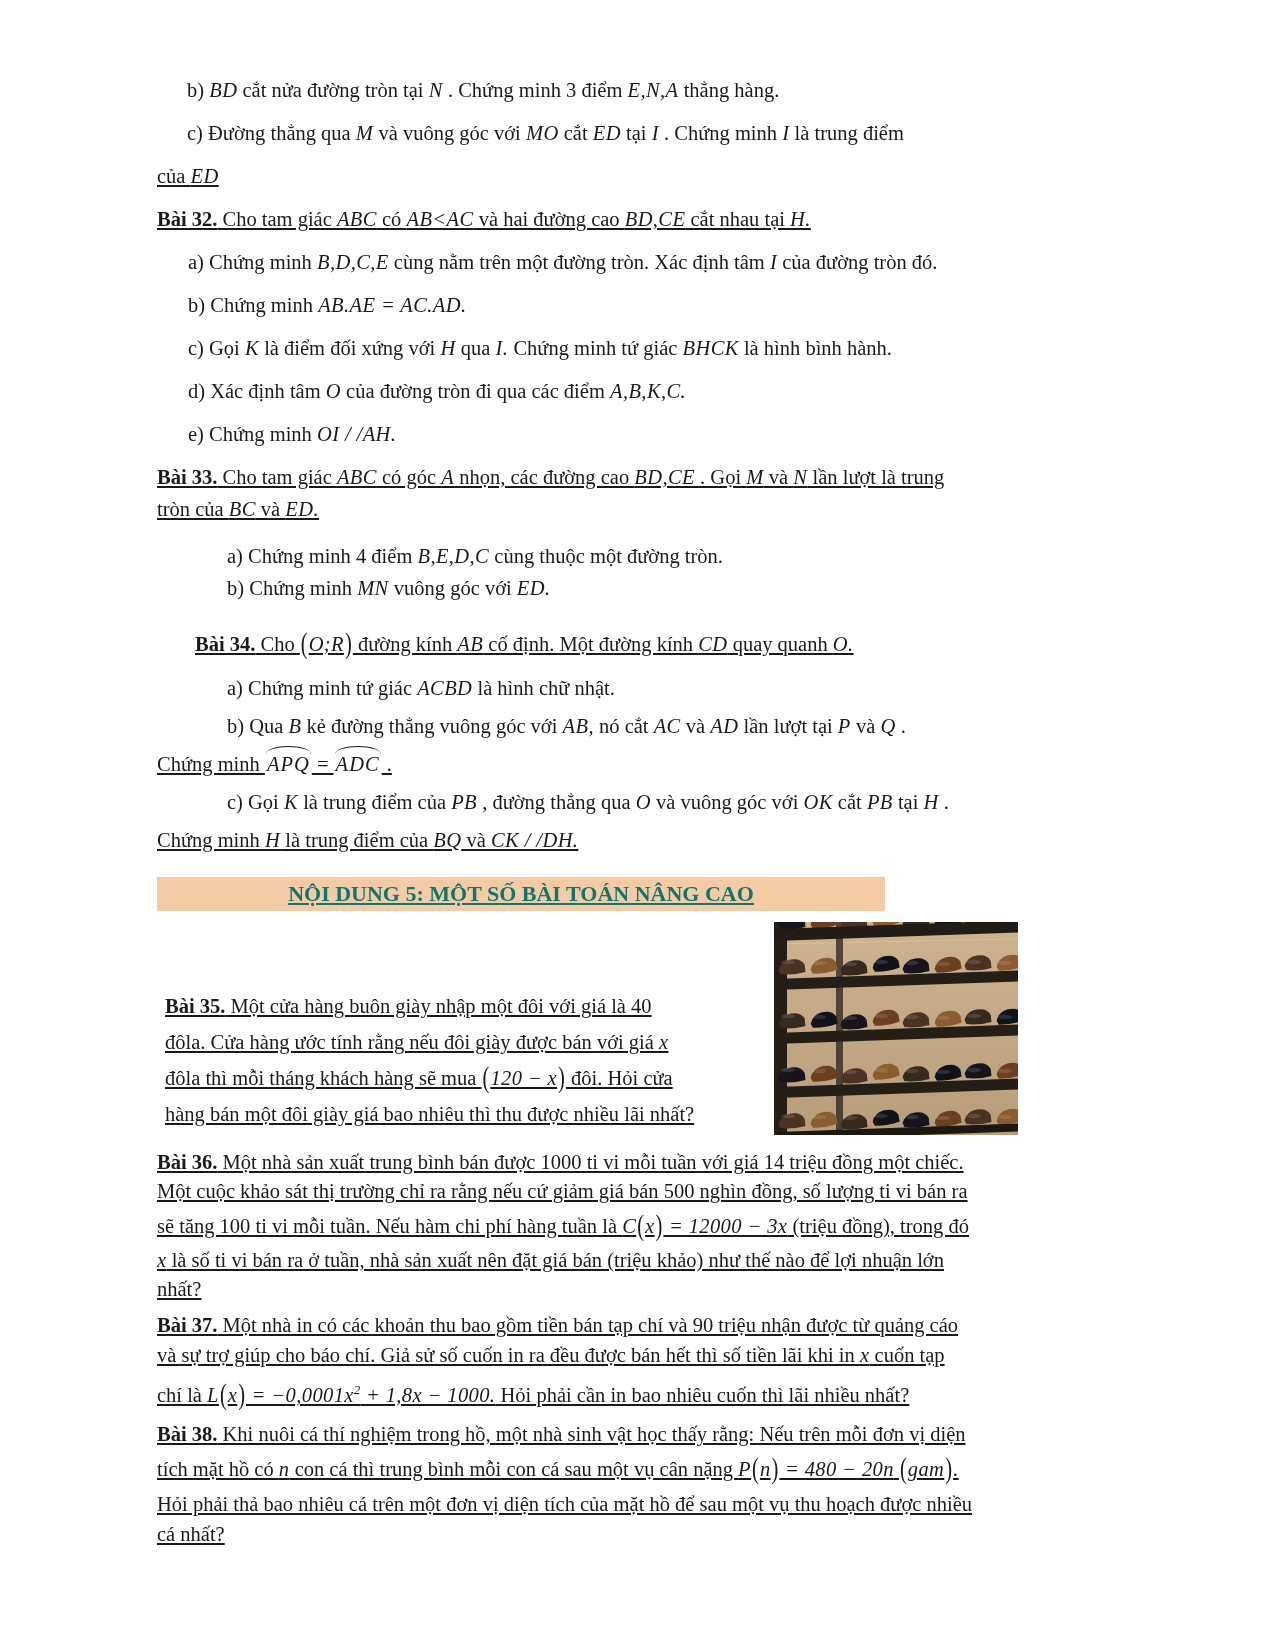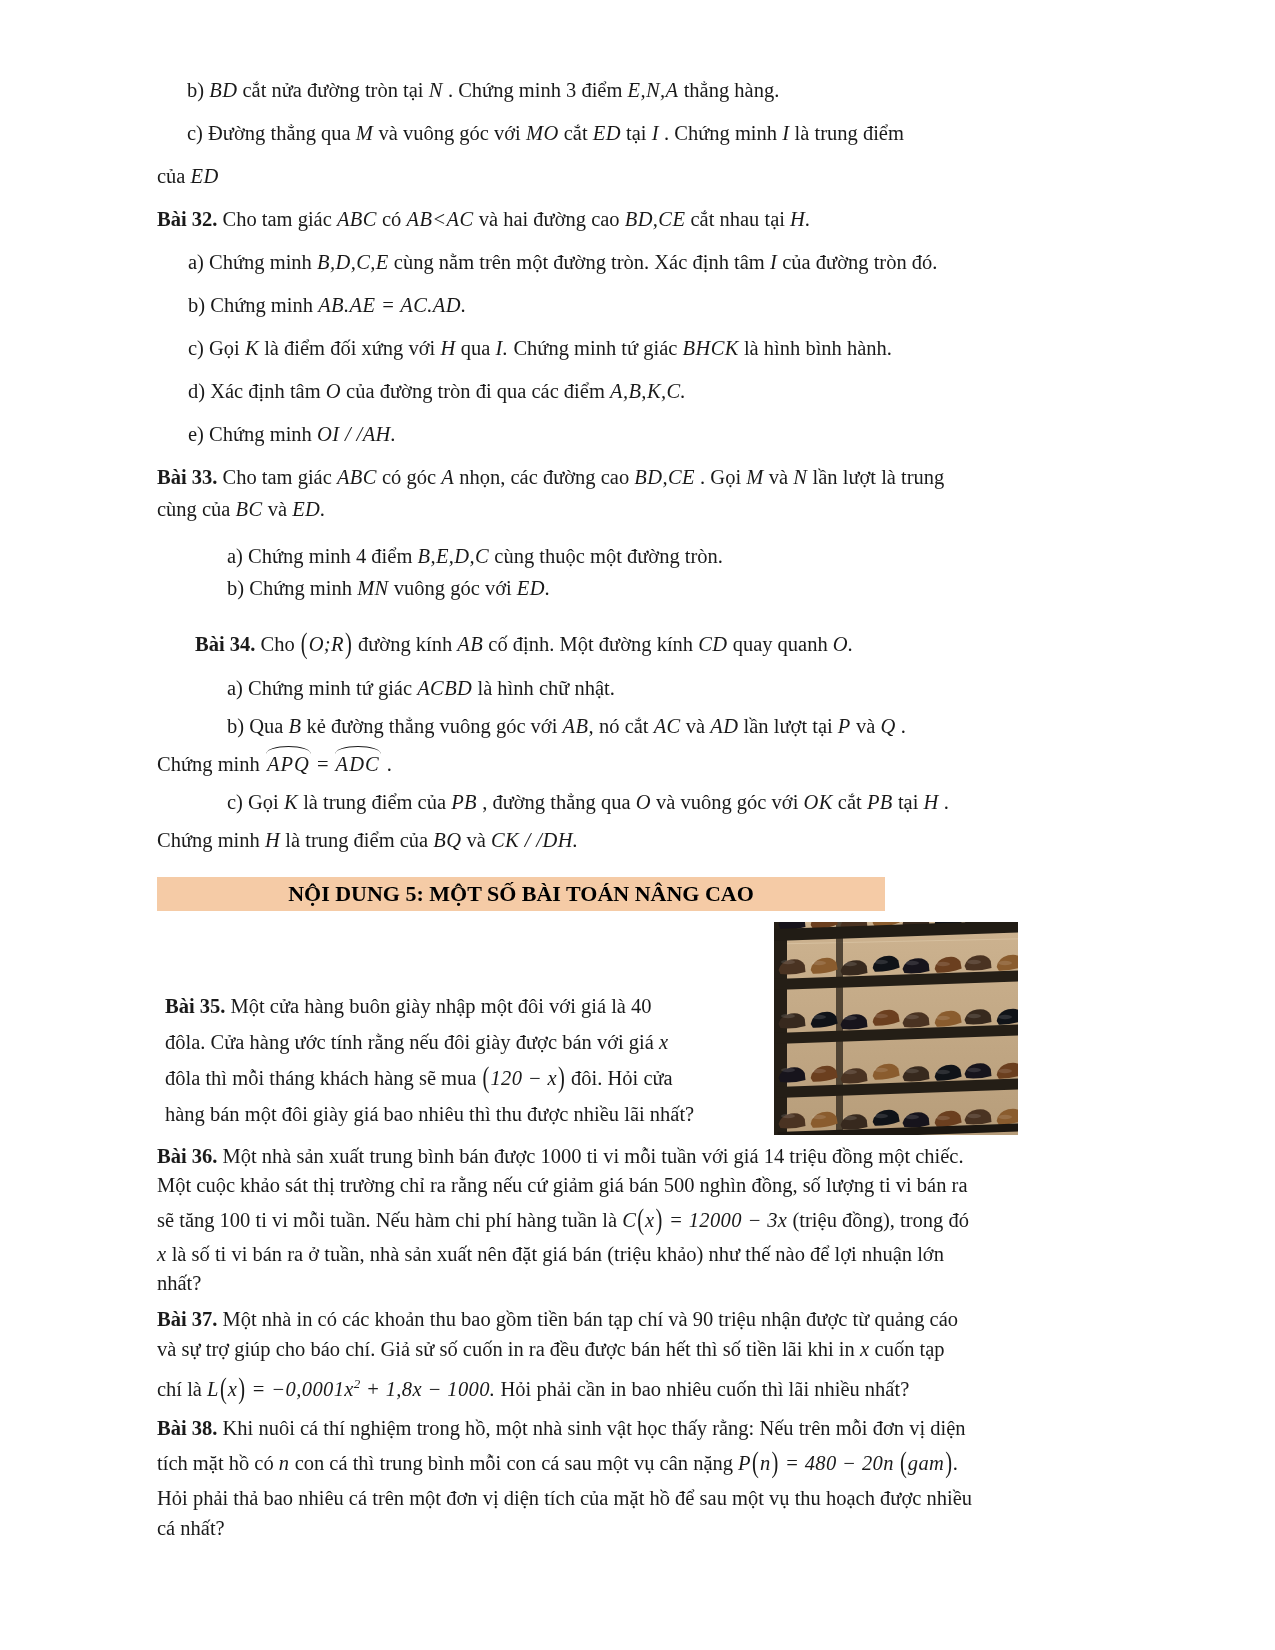--- a/index.html
+++ b/index.html
@@ -7,21 +7,21 @@
     position:relative;
     width:1018px;height:1650px;
     box-sizing:border-box;
     padding:76px 133px 16px 157px;
     font-family:"Liberation Serif","DejaVu Serif",serif;
     font-size:20.5px;color:#1a1a1a;
     overflow:hidden;
     background:#ffffff;
   }
   .line{white-space:nowrap;}
-  .ind0{padding-left:0;}
+  .ind0{padding-left:0;text-decoration:underline;}
   .ind1{padding-left:30px;}
   .ind2{padding-left:31px;}
   .ind3{padding-left:70px;}
   .t{font-style:normal;}
   .b{font-weight:bold;}
   .m{font-style:italic;font-family:"Liberation Serif","DejaVu Serif",serif;letter-spacing:0.4px;}
   .mh{display:inline-block;position:relative;font-style:italic;letter-spacing:1px;padding:0 2px;}
   .mh::before{
     content:'';position:absolute;left:1px;right:1px;top:-3px;height:9px;
     border-top:1.7px solid #1a1a1a;
@@ -45,21 +45,21 @@
     height:34px;
     display:flex;align-items:center;justify-content:center;
     font-weight:bold;font-size:22px;
   }
 
   .bai35{margin-top:11px;display:flex;align-items:flex-end;}
   .b35text{width:606px;padding-left:8px;box-sizing:border-box;}
   .b35text .line{line-height:30px;margin-bottom:6px;white-space:nowrap;}
   .photo{margin-left:80px;flex:0 0 auto;display:block;}
 
-  #sec-bai36{margin-top:7px;}
+  #sec-bai36{margin-top:13px;}
   #sec-bai36 .line{line-height:29px;}
   #sec-bai37{margin-top:6px;}
   #sec-bai37 .line{line-height:30px;text-align:right;}
   #sec-bai38{margin-top:4px;}
   #sec-bai38 .line{line-height:30px;}
   .fl{line-height:40px !important;}
 </style>
 </head>
 <body>
 
@@ -72,38 +72,38 @@
   <div class="sec" id="sec-bai32">
       <div class="line ind0"><span class="b">Bài 32.</span><span class="t"> Cho tam giác </span><span class="m">ABC</span><span class="t"> có </span><span class="m">AB&lt;AC</span><span class="t"> và hai đường cao </span><span class="m">BD,CE</span><span class="t"> cắt nhau tại </span><span class="m">H.</span></div>
       <div class="line ind2"><span class="t">a)  Chứng minh </span><span class="m">B,D,C,E</span><span class="t"> cùng nằm trên một đường tròn. Xác định tâm </span><span class="m">I</span><span class="t"> của đường tròn đó.</span></div>
       <div class="line ind2"><span class="t">b)  Chứng minh </span><span class="m">AB.AE = AC.AD.</span></div>
       <div class="line ind2"><span class="t">c)  Gọi </span><span class="m">K</span><span class="t"> là điểm đối xứng với </span><span class="m">H</span><span class="t"> qua </span><span class="m">I.</span><span class="t"> Chứng minh tứ giác </span><span class="m">BHCK</span><span class="t"> là hình bình hành.</span></div>
       <div class="line ind2"><span class="t">d)  Xác định tâm </span><span class="m">O</span><span class="t"> của đường tròn đi qua các điểm </span><span class="m">A,B,K,C.</span></div>
       <div class="line ind2"><span class="t">e)  Chứng minh </span><span class="m">OI / /AH.</span></div>
     </div>
   <div class="sec" id="sec-bai33">
       <div class="line ind0"><span class="b">Bài 33.</span><span class="t"> Cho tam giác </span><span class="m">ABC</span><span class="t"> có góc </span><span class="m">A</span><span class="t"> nhọn, các đường cao </span><span class="m">BD,CE</span><span class="t"> . Gọi </span><span class="m">M</span><span class="t"> và </span><span class="m">N</span><span class="t"> lần lượt là trung</span></div>
-      <div class="line ind0"><span class="t">cùng của </span><span class="m">BC</span><span class="t"> và </span><span class="m">ED.</span></div>
+      <div class="line ind0"><span class="t">tròn của </span><span class="m">BC</span><span class="t"> và </span><span class="m">ED.</span></div>
     </div>
   <div class="sec" id="sec-bai33i">
       <div class="line ind3"><span class="t">a) Chứng minh 4 điểm </span><span class="m">B,E,D,C</span><span class="t"> cùng thuộc một đường tròn.</span></div>
       <div class="line ind3"><span class="t">b) Chứng minh </span><span class="m">MN</span><span class="t"> vuông góc với </span><span class="m">ED.</span></div>
     </div>
   <div class="sec" id="sec-bai34">
       <div class="line ind0"><span class="b">Bài 34.</span><span class="t"> Cho </span><span class="bp">(</span><span class="m">O;R</span><span class="bp">)</span><span class="t"> đường kính </span><span class="m">AB</span><span class="t"> cố định. Một đường kính </span><span class="m">CD</span><span class="t"> quay quanh </span><span class="m">O.</span></div>
     </div>
   <div class="sec" id="sec-bai34i">
       <div class="line ind3"><span class="t">a) Chứng minh tứ giác </span><span class="m">ACBD</span><span class="t"> là hình chữ nhật.</span></div>
       <div class="line ind3"><span class="t">b) Qua </span><span class="m">B</span><span class="t"> kẻ đường thẳng vuông góc với </span><span class="m">AB,</span><span class="t"> nó cắt </span><span class="m">AC</span><span class="t"> và </span><span class="m">AD</span><span class="t"> lần lượt tại </span><span class="m">P</span><span class="t"> và </span><span class="m">Q</span><span class="t"> .</span></div>
       <div class="line ind0"><span class="t">Chứng minh </span><span class="mh">APQ</span><span class="t"> = </span><span class="mh">ADC</span><span class="t"> .</span></div>
       <div class="line ind3"><span class="t">c) Gọi </span><span class="m">K</span><span class="t">  là trung điểm của </span><span class="m">PB</span><span class="t"> , đường thẳng qua </span><span class="m">O</span><span class="t"> và vuông góc với </span><span class="m">OK</span><span class="t"> cắt </span><span class="m">PB</span><span class="t"> tại </span><span class="m">H</span><span class="t"> .</span></div>
       <div class="line ind0"><span class="t">Chứng minh </span><span class="m">H</span><span class="t"> là trung điểm của </span><span class="m">BQ</span><span class="t"> và </span><span class="m">CK / /DH.</span></div>
     </div>
 
-  <div class="banner" style="background: rgb(245, 203, 166); color: #000000;">
+  <div class="banner" style="background: rgb(245, 203, 166); color: #0f766e; text-decoration: underline;">
     <span>NỘI DUNG 5: MỘT SỐ BÀI TOÁN NÂNG CAO</span>
   </div>
 
   <div class="bai35">
     <div class="b35text sec" id="sec-bai35">
         <div class="line ind0"><span class="b">Bài 35.</span><span class="t"> Một cửa hàng buôn giày nhập một đôi với giá là 40</span></div>
         <div class="line ind0"><span class="t">đôla. Cửa hàng ước tính rằng nếu đôi giày được bán với giá </span><span class="m">x</span></div>
         <div class="line ind0"><span class="t">đôla thì mỗi tháng khách hàng sẽ mua </span><span class="bp">(</span><span class="m">120 − x</span><span class="bp">)</span><span class="t"> đôi. Hỏi cửa</span></div>
         <div class="line ind0"><span class="t">hàng bán một đôi giày giá bao nhiêu thì thu được nhiều lãi nhất?</span></div>
       </div>

